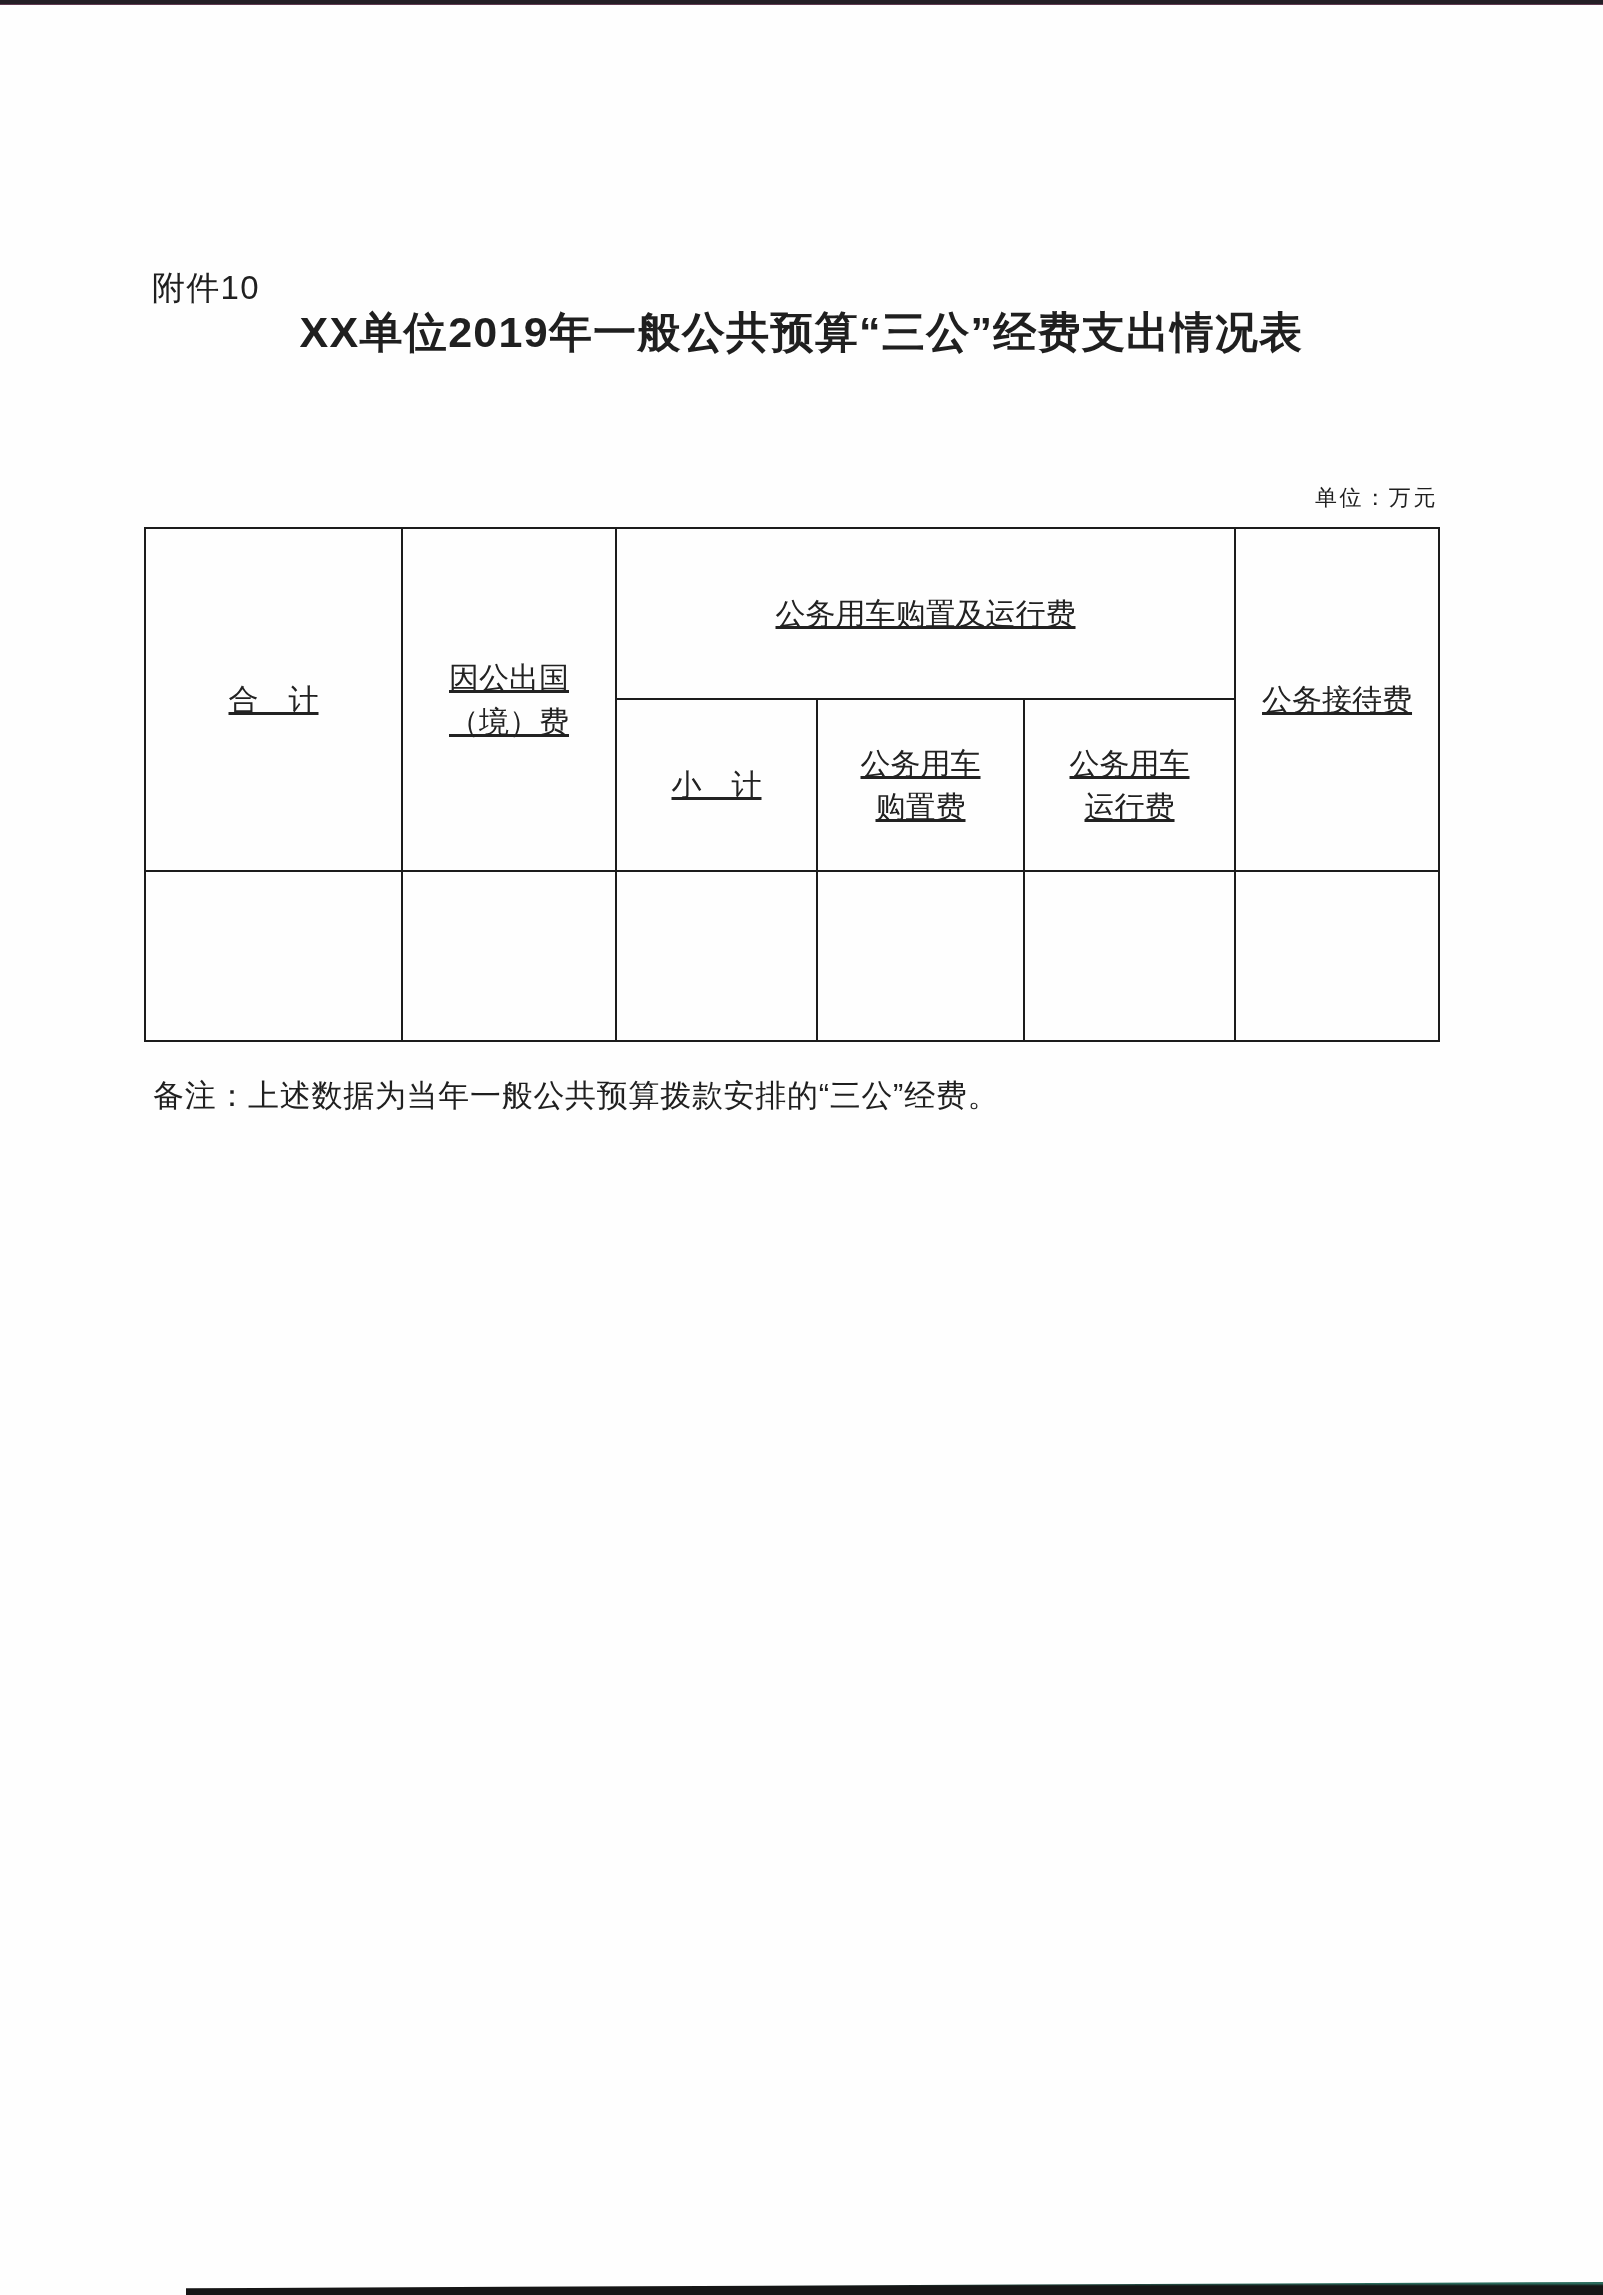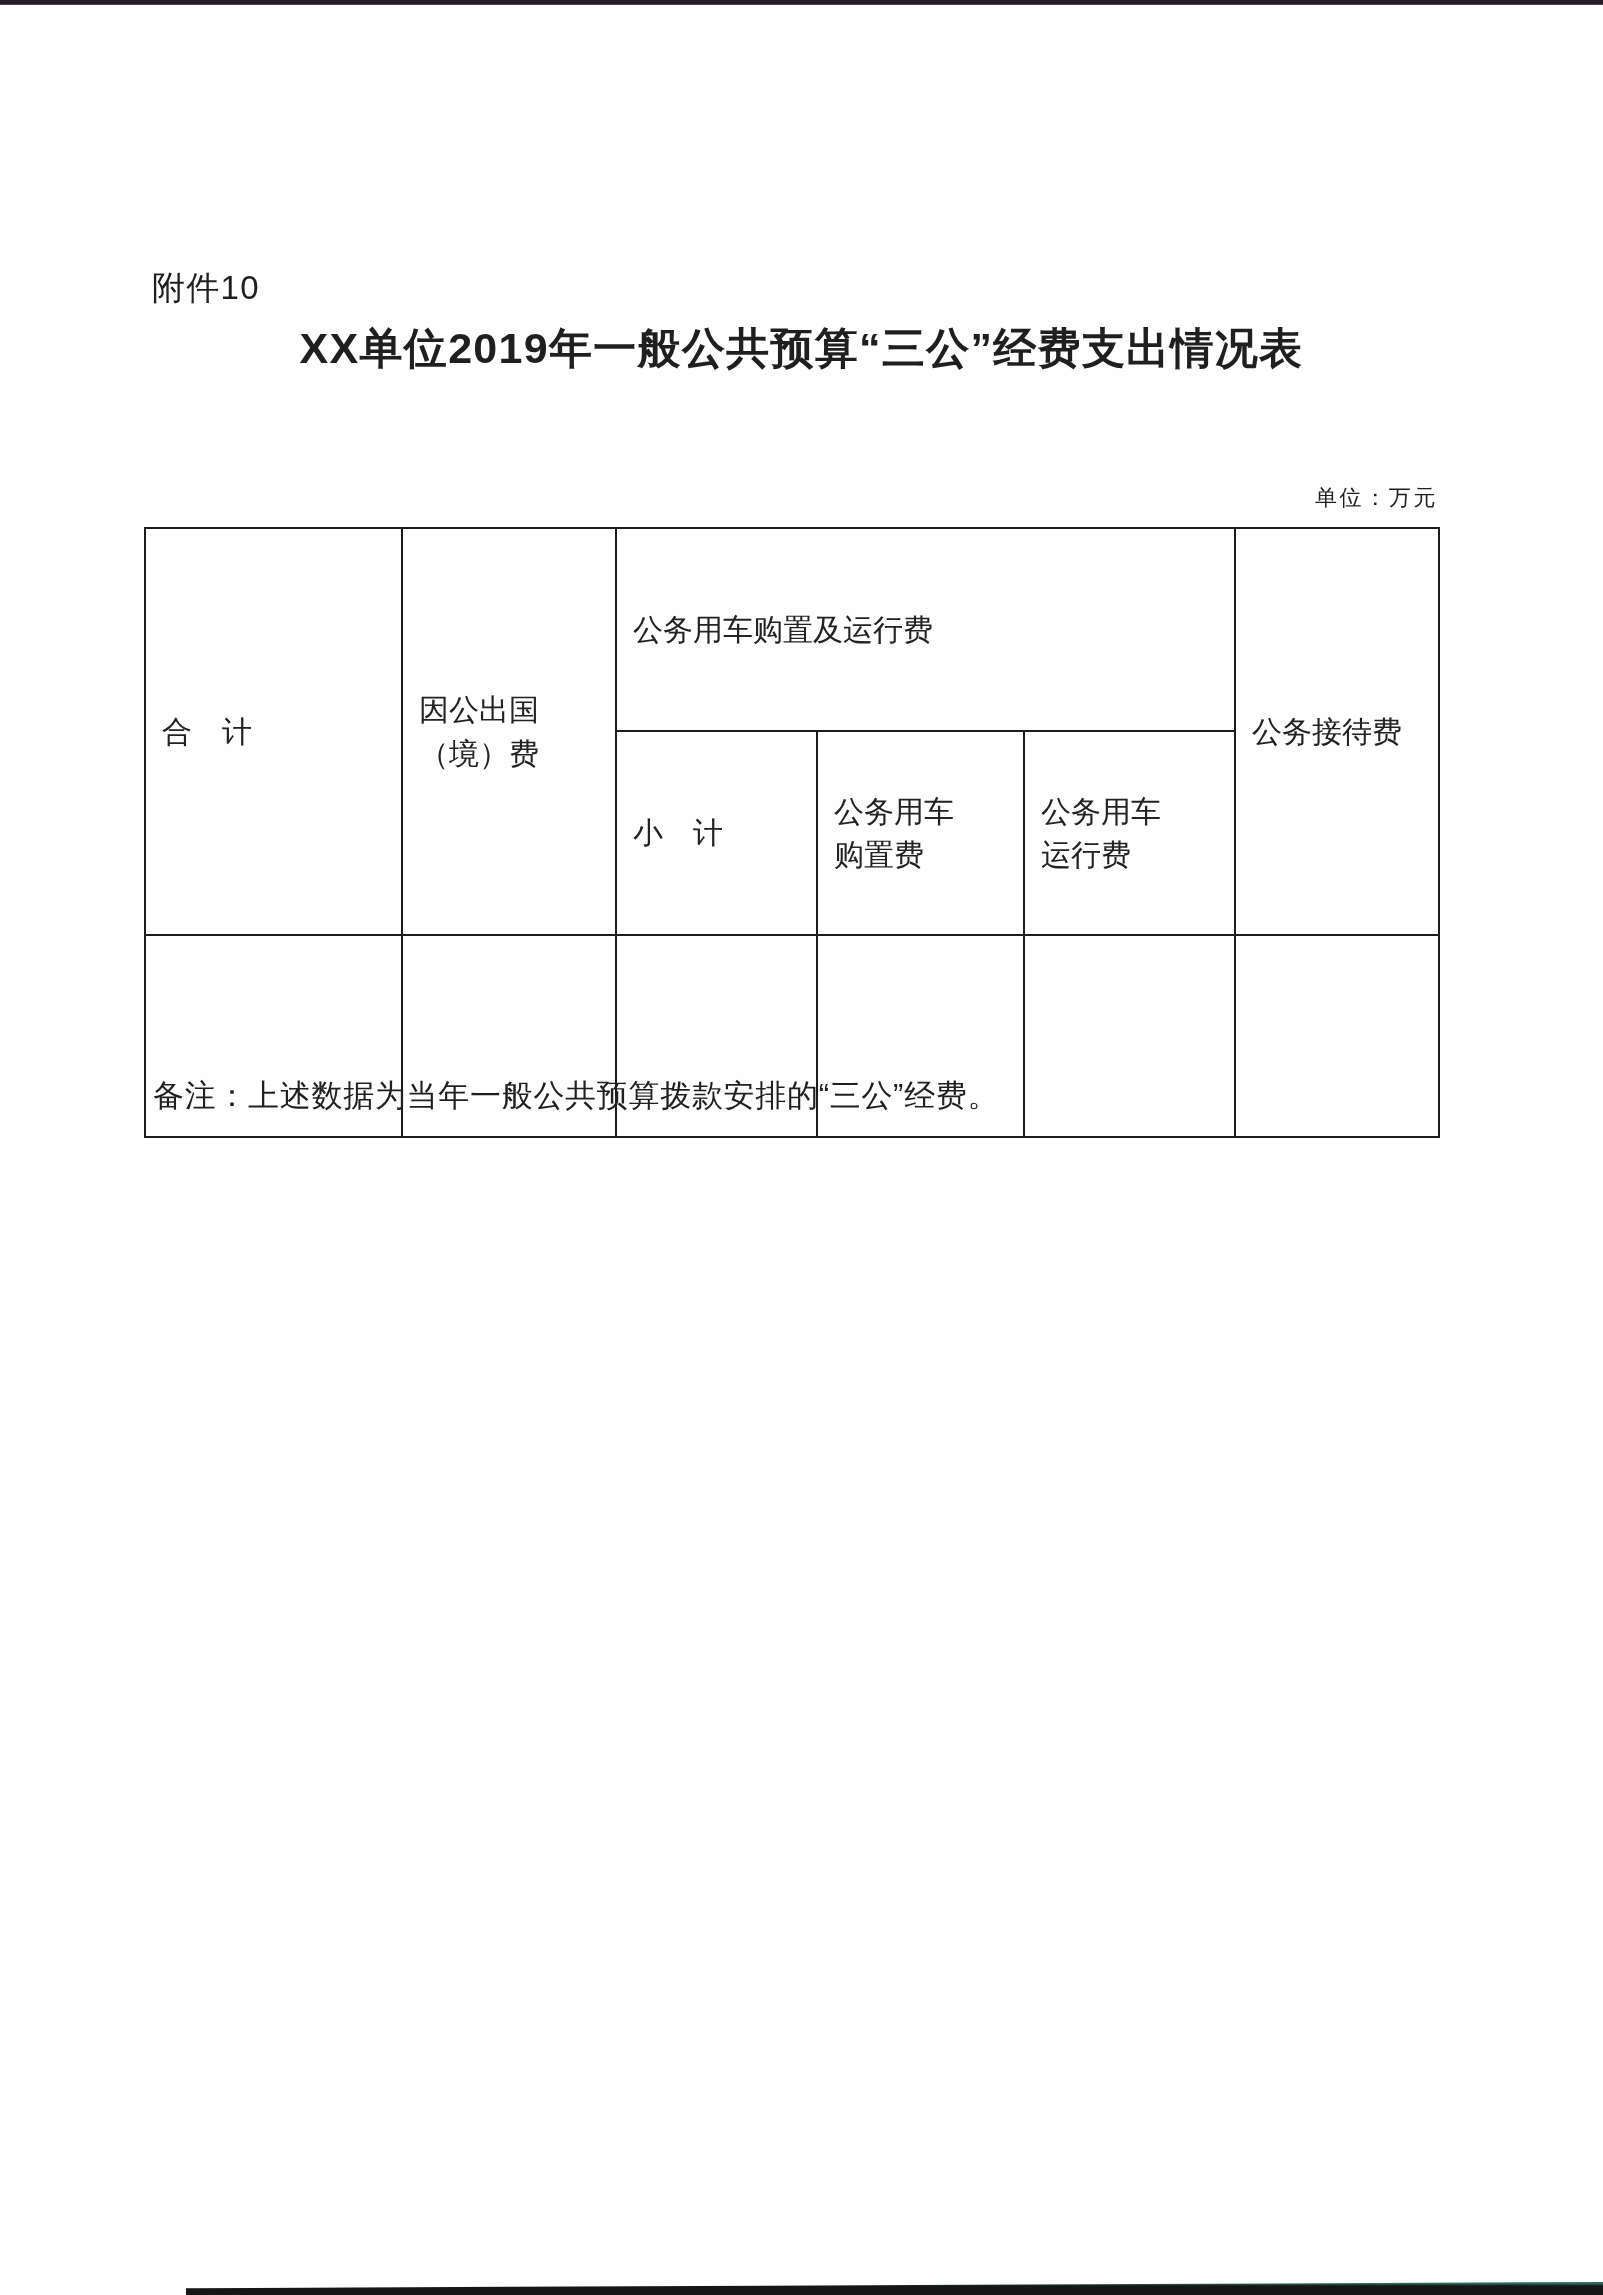--- a/index.html
+++ b/index.html
@@ -38,21 +38,21 @@
     top: 266px;
     font-size: 33px;
     letter-spacing: 1.3px;
     white-space: nowrap;
   }
 
   .doc-title {
     position: absolute;
     left: 0;
     width: 100%;
-    top: 320px;
+    top: 304px;
     text-align: center;
     font-size: 43px;
     font-weight: bold;
     letter-spacing: 1.3px;
     white-space: nowrap;
   }
 
   .unit-label {
     position: absolute;
     right: 165px;
@@ -67,25 +67,26 @@
     left: 144px;
     top: 527px;
     width: 1294px;
     border-collapse: collapse;
     table-layout: fixed;
     font-size: 30px;
     color: #222;
   }
   table.expense-table td {
     border: 2px solid #1c1c1c;
-    text-align: left;
+    text-align: center;
     vertical-align: middle;
-    padding: 16px;
+    padding: 0;
     line-height: 1.45;
     overflow: hidden;
+    text-decoration: underline;
   }
   tr.hdr-row-1 td { height: 169px; }
   tr.hdr-row-2 td { height: 170px; }
   tr.data-row td { height: 168px; border-top-width: 2.6px; }
   .two-line span { display: block; }
 
   .footnote {
     position: absolute;
     left: 153px;
     top: 1075px;

